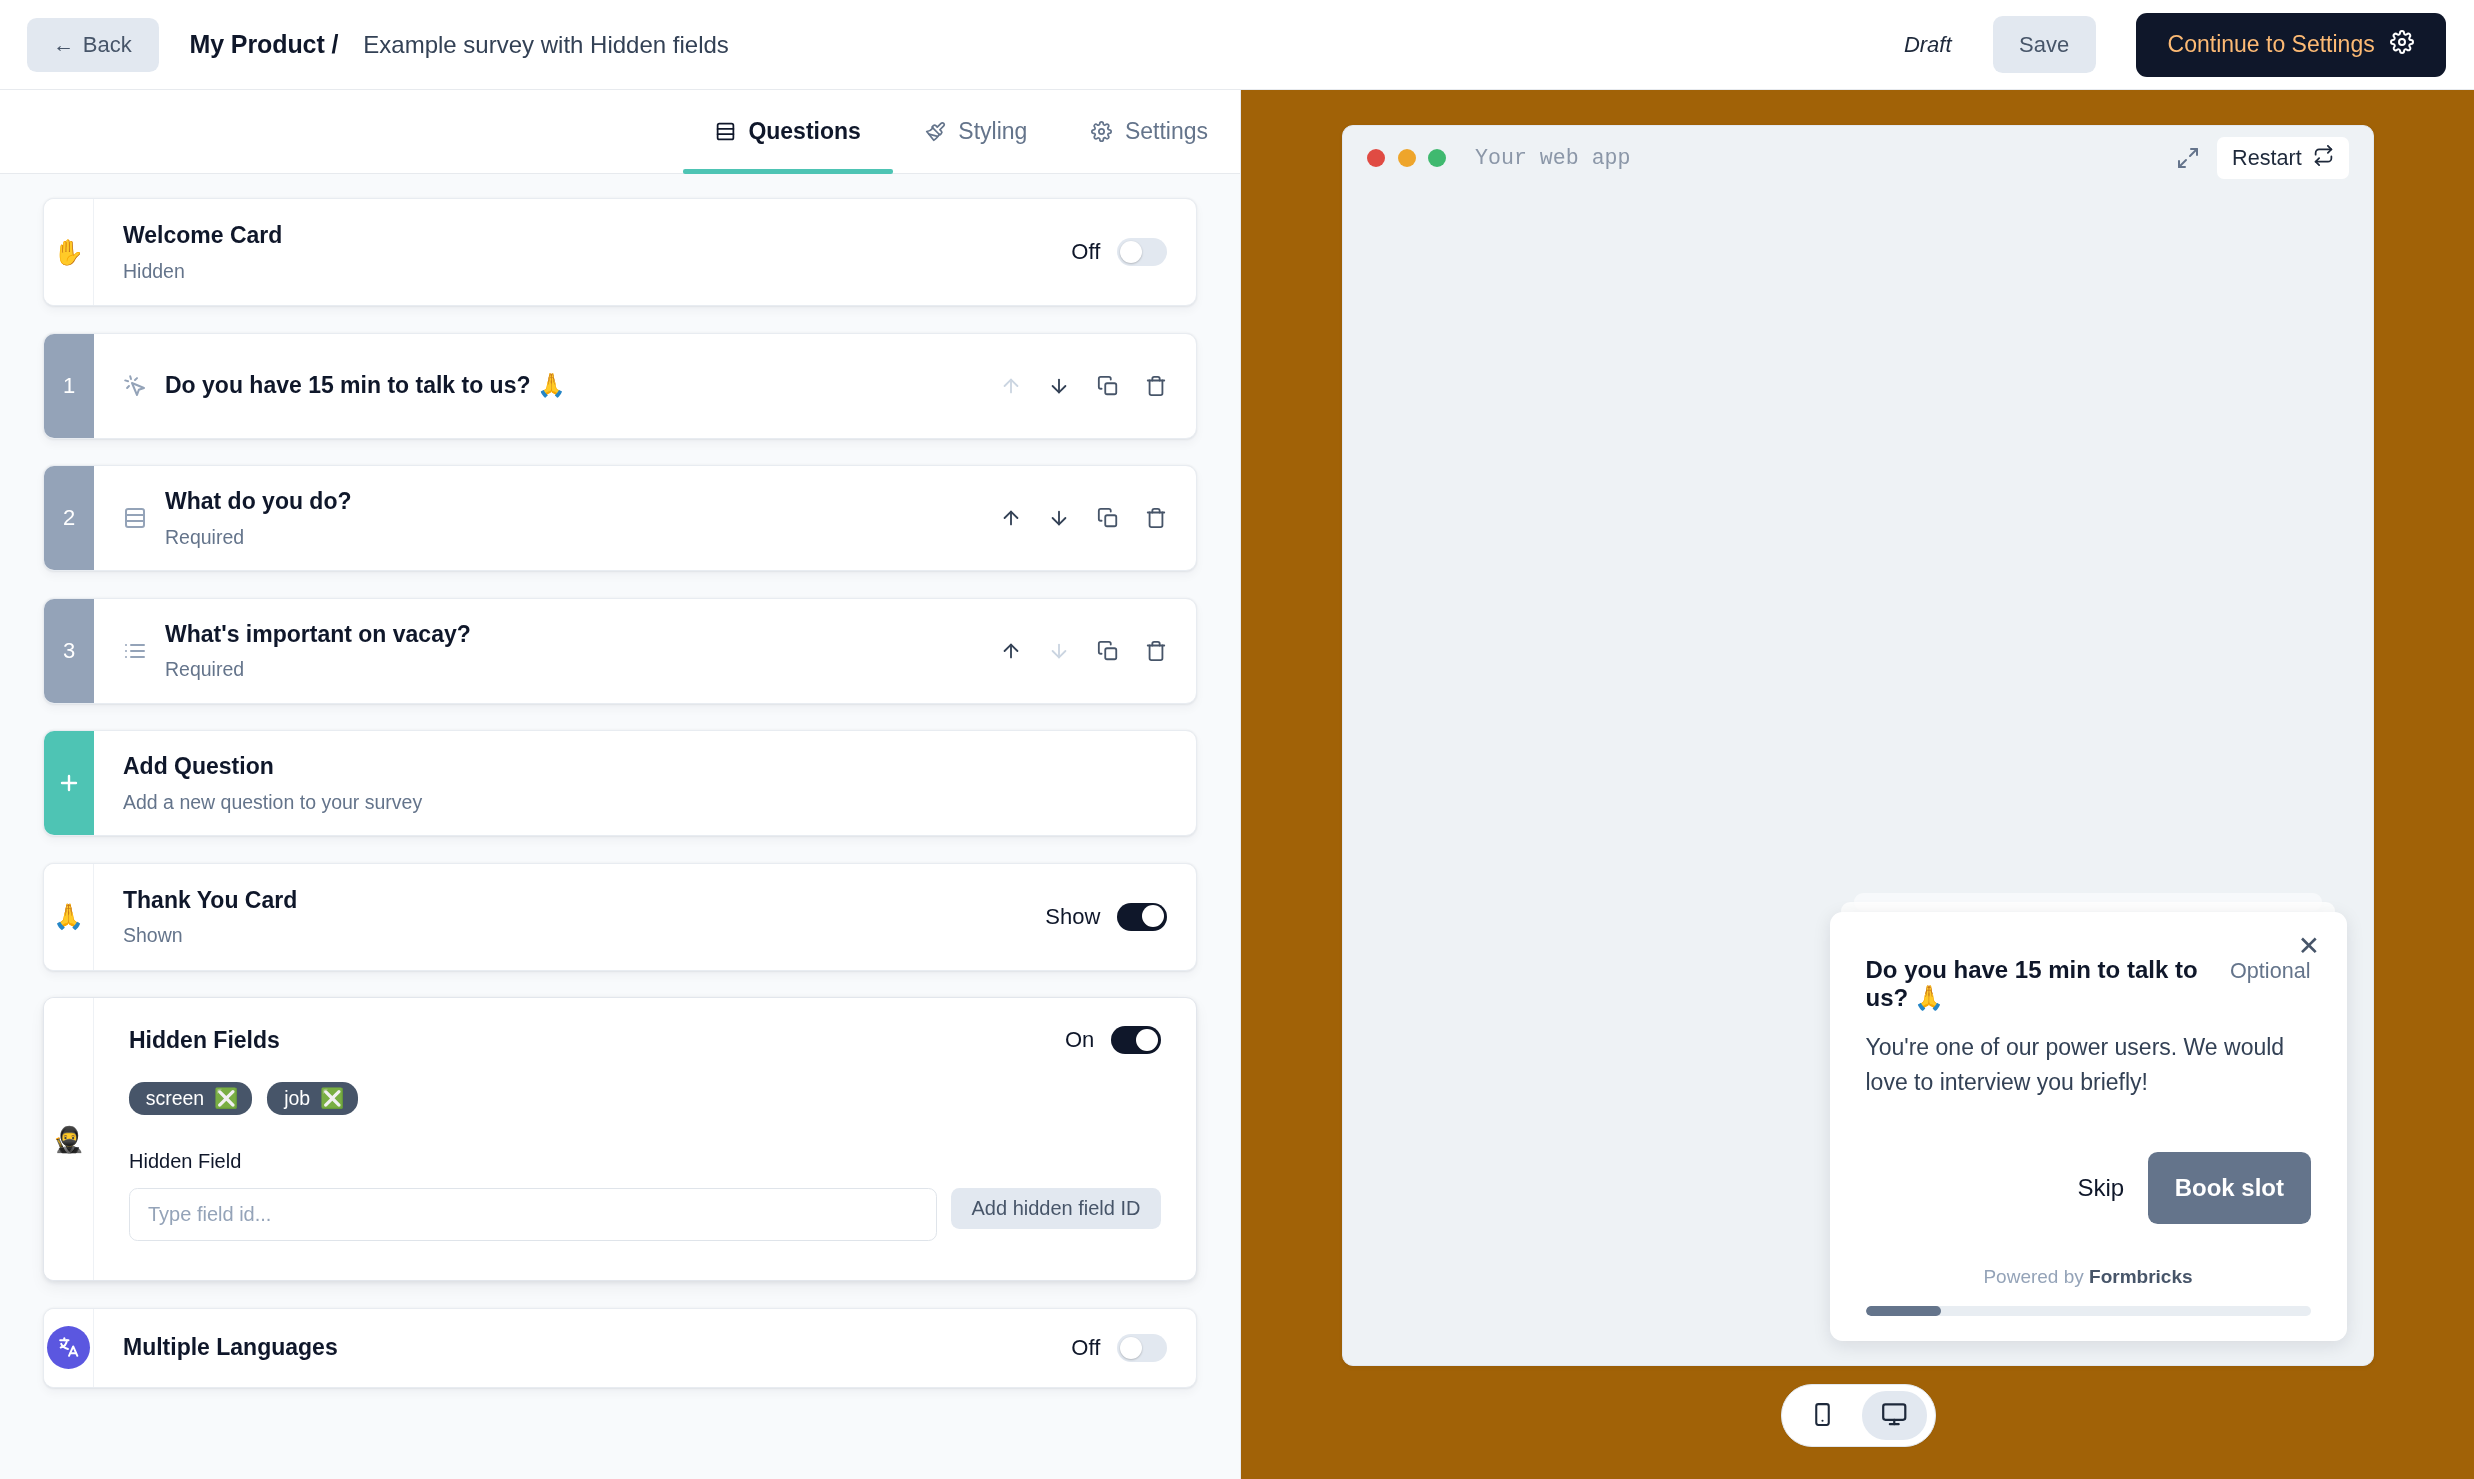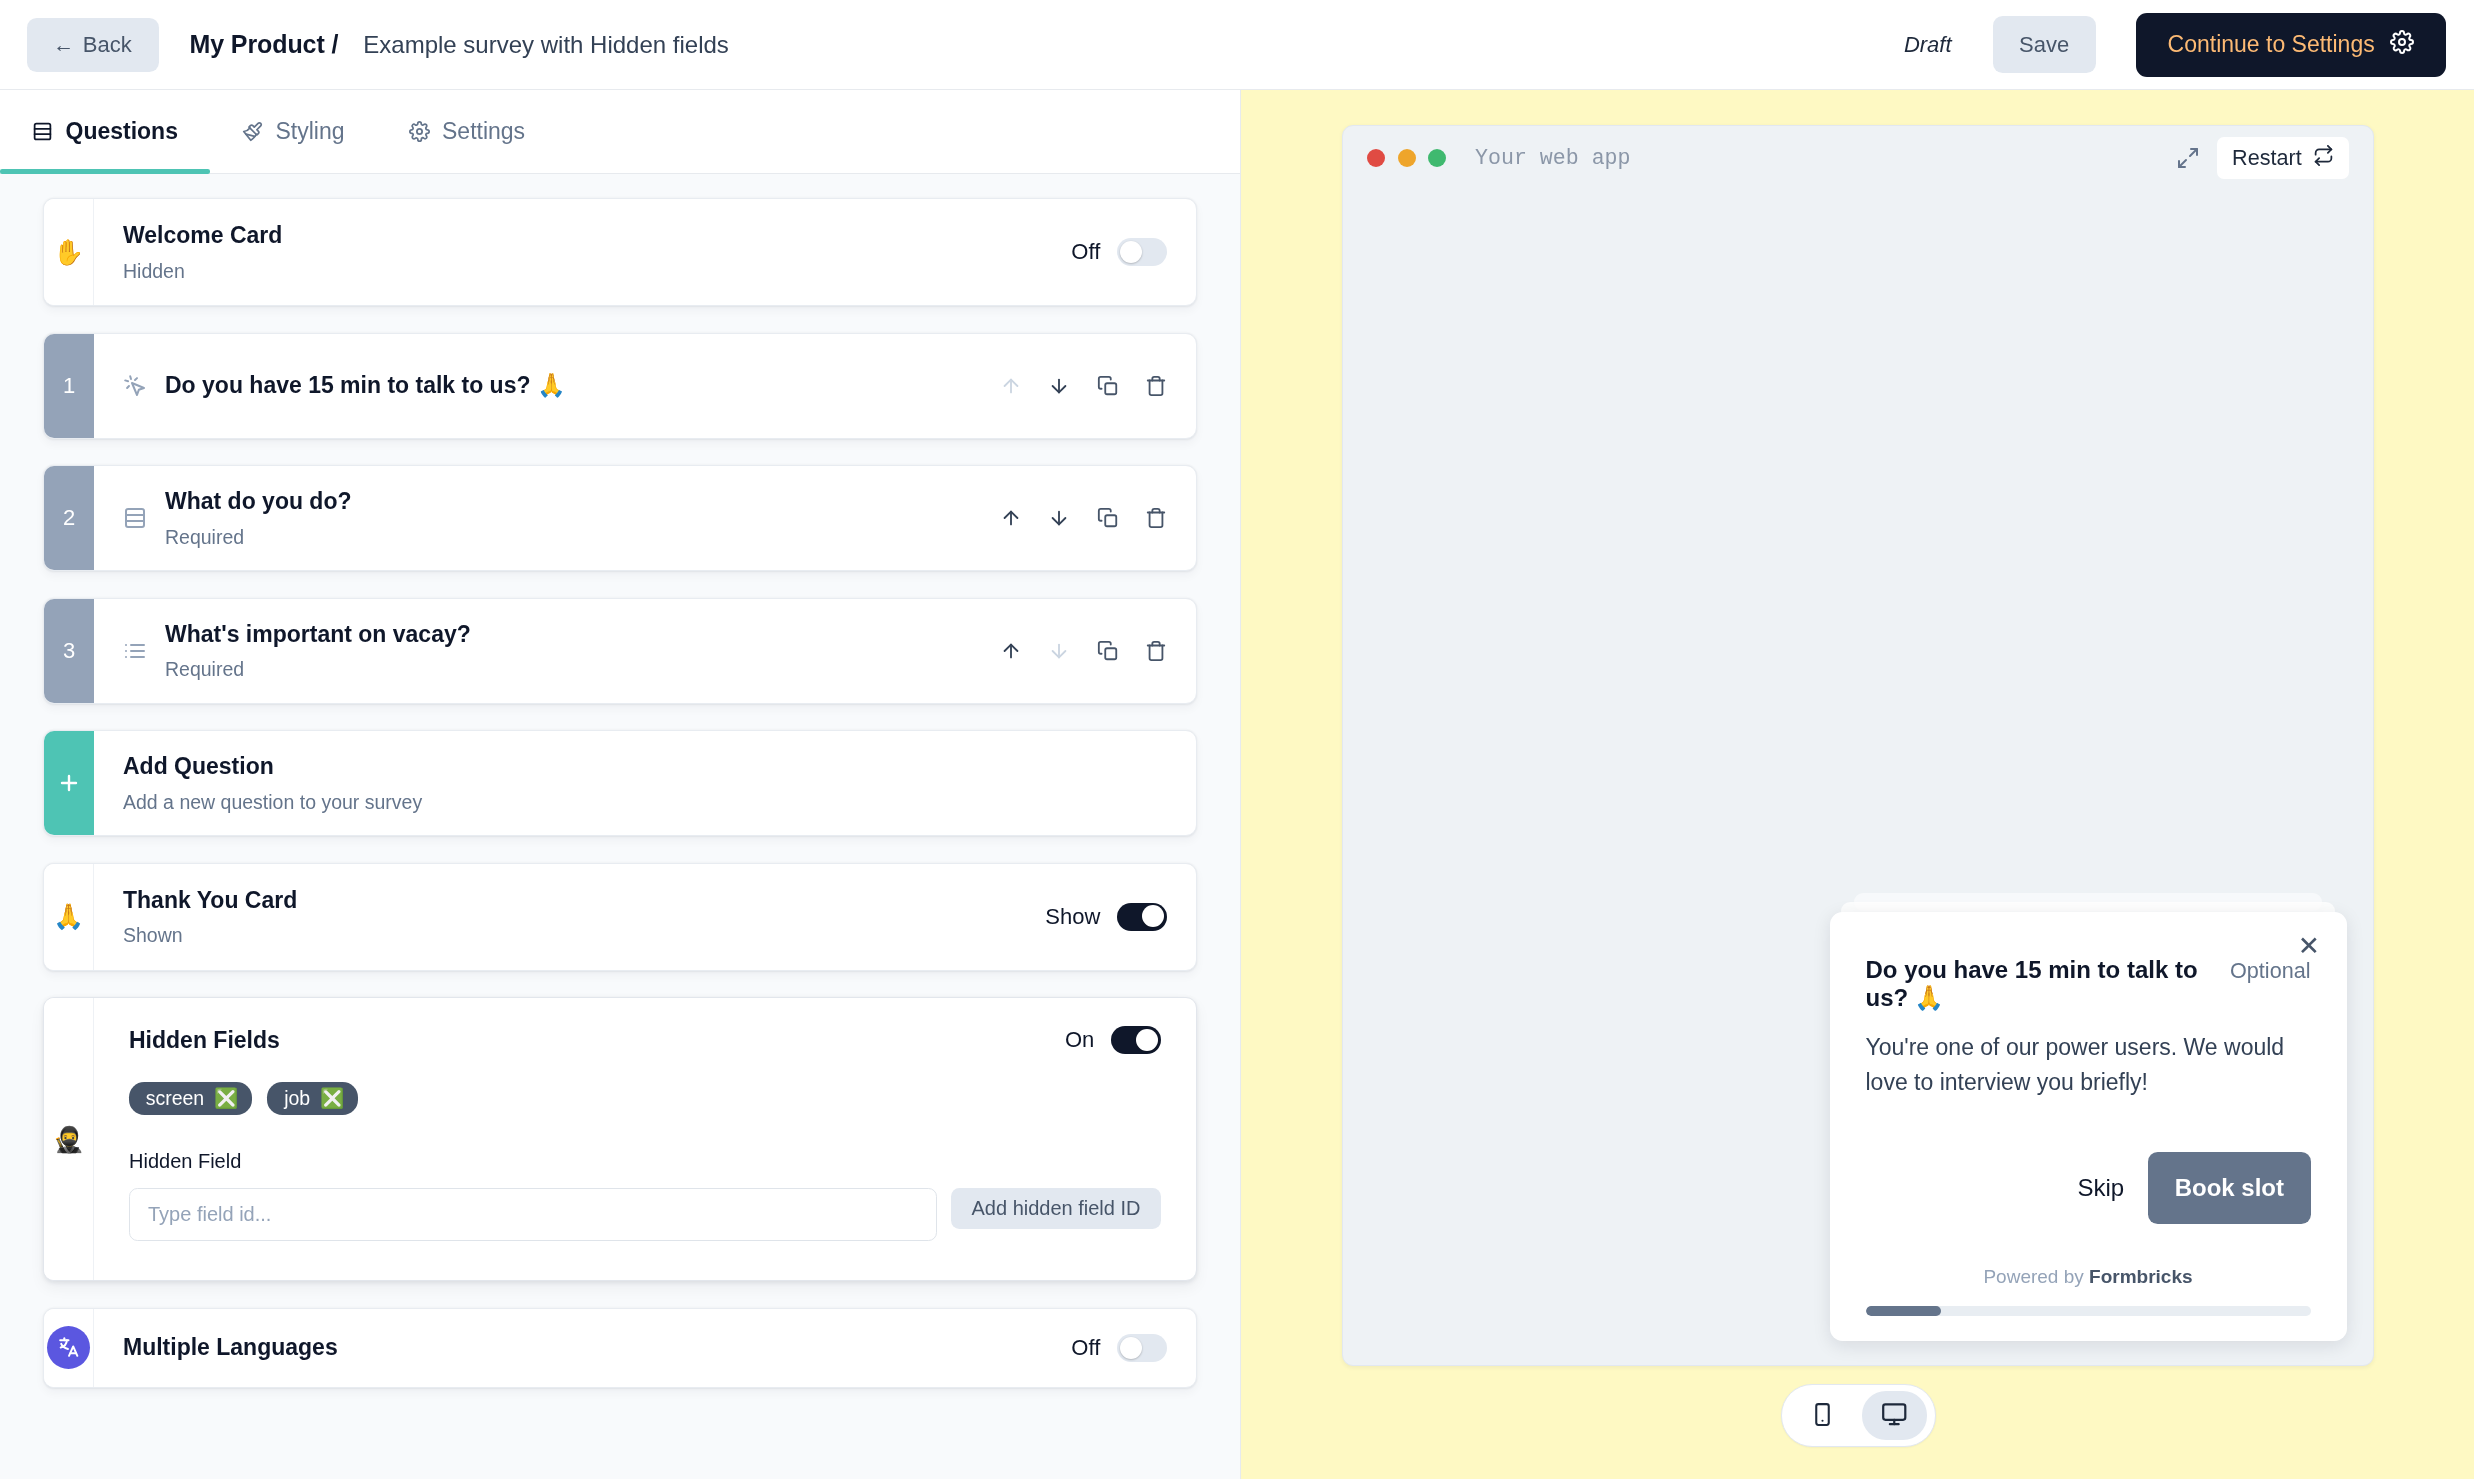--- a/index.html
+++ b/index.html
@@ -66,21 +66,21 @@
   .editor {
     position: absolute; top: 90px; left: 0;
     width: 1241px; height: 1389px;
     background: #f8fafc;
     border-right: 0.7px solid #e7eaee;
     overflow: hidden;
   }
   .tabs {
     height: 84px; background: #ffffff;
     border-bottom: 0.7px solid #e7eaee;
-    display: flex; align-items: center; justify-content: flex-start;
+    display: flex; align-items: center; justify-content: flex-end;
     gap: 0;
     position: relative;
   }
   .tab {
     display: flex; align-items: center; gap: 12.5px;
     height: 84px; padding: 0 32px;
     font-size: 23px; color: #64748b;
     cursor: pointer; position: relative;
   }
   .tab.active { color: #0f172a; font-weight: bold; }
@@ -197,21 +197,21 @@
   .lang-icon {
     width: 43px; height: 43px; border-radius: 50%;
     background: #5b57e0; color: #ffffff;
     display: flex; align-items: center; justify-content: center;
   }
 
   
   .preview {
     position: absolute; top: 90px; left: 1241px;
     width: 1234px; height: 1389px;
-    background: #fef9c3;
+    background: #a16207;
     display: flex; flex-direction: column; align-items: center;
   }
   .browser {
     margin-top: 35px;
     width: 1032px; height: 1241px;
     background: #eef2f5;
     border: 0.7px solid #e2e8f0;
     border-radius: 11px;
     box-shadow: 0 1.4px 4.2px rgba(15,23,42,.05);
     position: relative;

